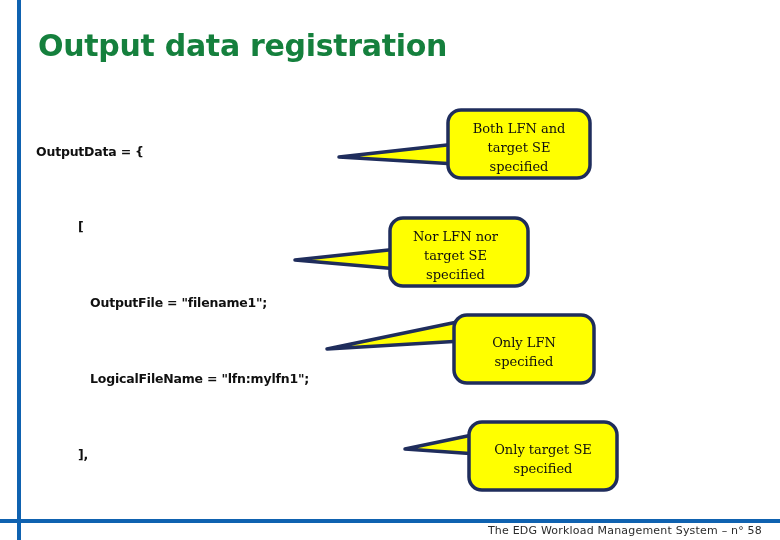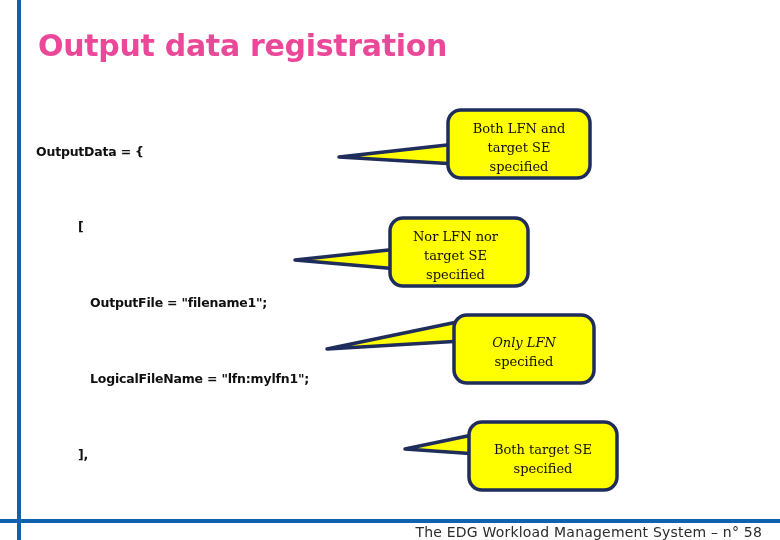--- a/index.html
+++ b/index.html
@@ -19,21 +19,21 @@
   }
   .hrule{
     position:absolute;left:0;top:519px;width:780px;height:4px;
     background:#0f62b0;
   }
 
   
   .title{
     position:absolute;left:38px;top:28px;
     font-size:30px;font-weight:bold;
-    color:#ec4899;
+    color:#15803d;
     letter-spacing:-0.3px;
     white-space:nowrap;
     font-family:"DejaVu Sans", sans-serif;
   }
 
   
   .logo{position:absolute;left:655px;top:12px;width:112px;height:62px;}
   .logo svg{display:block;}
 
   
@@ -64,21 +64,21 @@
     line-height:19px;
     width:100%;
     left:0;
   }
 
   
   .footer{
     position:absolute;left:0;top:524px;width:762px;
     text-align:right;
     font-family:"DejaVu Sans", sans-serif;
-    font-size:14px;
+    font-size:11px;
     color:#2b2b2b;
     letter-spacing:0.2px;
   }
 </style>
 </head>
 <body>
 
 <div class="slide">
 
   <div class="vrule"></div>
@@ -125,28 +125,28 @@
     <div class="txt" style="top:11px;">Nor LFN nor</div>
     <div class="txt" style="top:30px;">target SE</div>
     <div class="txt" style="top:49px;">specified</div>
   </div>
 
   <div class="callout" style="left:452px;top:313px;width:144px;height:72px;">
     <svg width="144" height="72" viewBox="0 0 144 72">
       <path d="M -125 36 L 10 8 L 10 28 Z" fill="#ffff00" stroke="#1f2d5c" stroke-width="3.5" stroke-linejoin="round"></path>
       <rect x="2" y="2" width="140" height="68" rx="13" ry="13" fill="#ffff00" stroke="#1f2d5c" stroke-width="3.5"></rect>
     </svg>
-    <div class="txt" style="top:20px;font-style:italic;">Only LFN</div>
+    <div class="txt" style="top:20px;">Only LFN</div>
     <div class="txt" style="top:39px;">specified</div>
   </div>
 
   <div class="callout" style="left:467px;top:420px;width:152px;height:72px;">
     <svg width="152" height="72" viewBox="0 0 152 72">
       <path d="M -62 29 L 10 14 L 10 34 Z" fill="#ffff00" stroke="#1f2d5c" stroke-width="3.5" stroke-linejoin="round"></path>
       <rect x="2" y="2" width="148" height="68" rx="13" ry="13" fill="#ffff00" stroke="#1f2d5c" stroke-width="3.5"></rect>
     </svg>
-    <div class="txt" style="top:20px;">Both target SE</div>
+    <div class="txt" style="top:20px;">Only target SE</div>
     <div class="txt" style="top:39px;">specified</div>
   </div>
 
   <div class="footer">The EDG Workload Management System –  n° 58</div>
 
 </div>
 
 </body></html>

